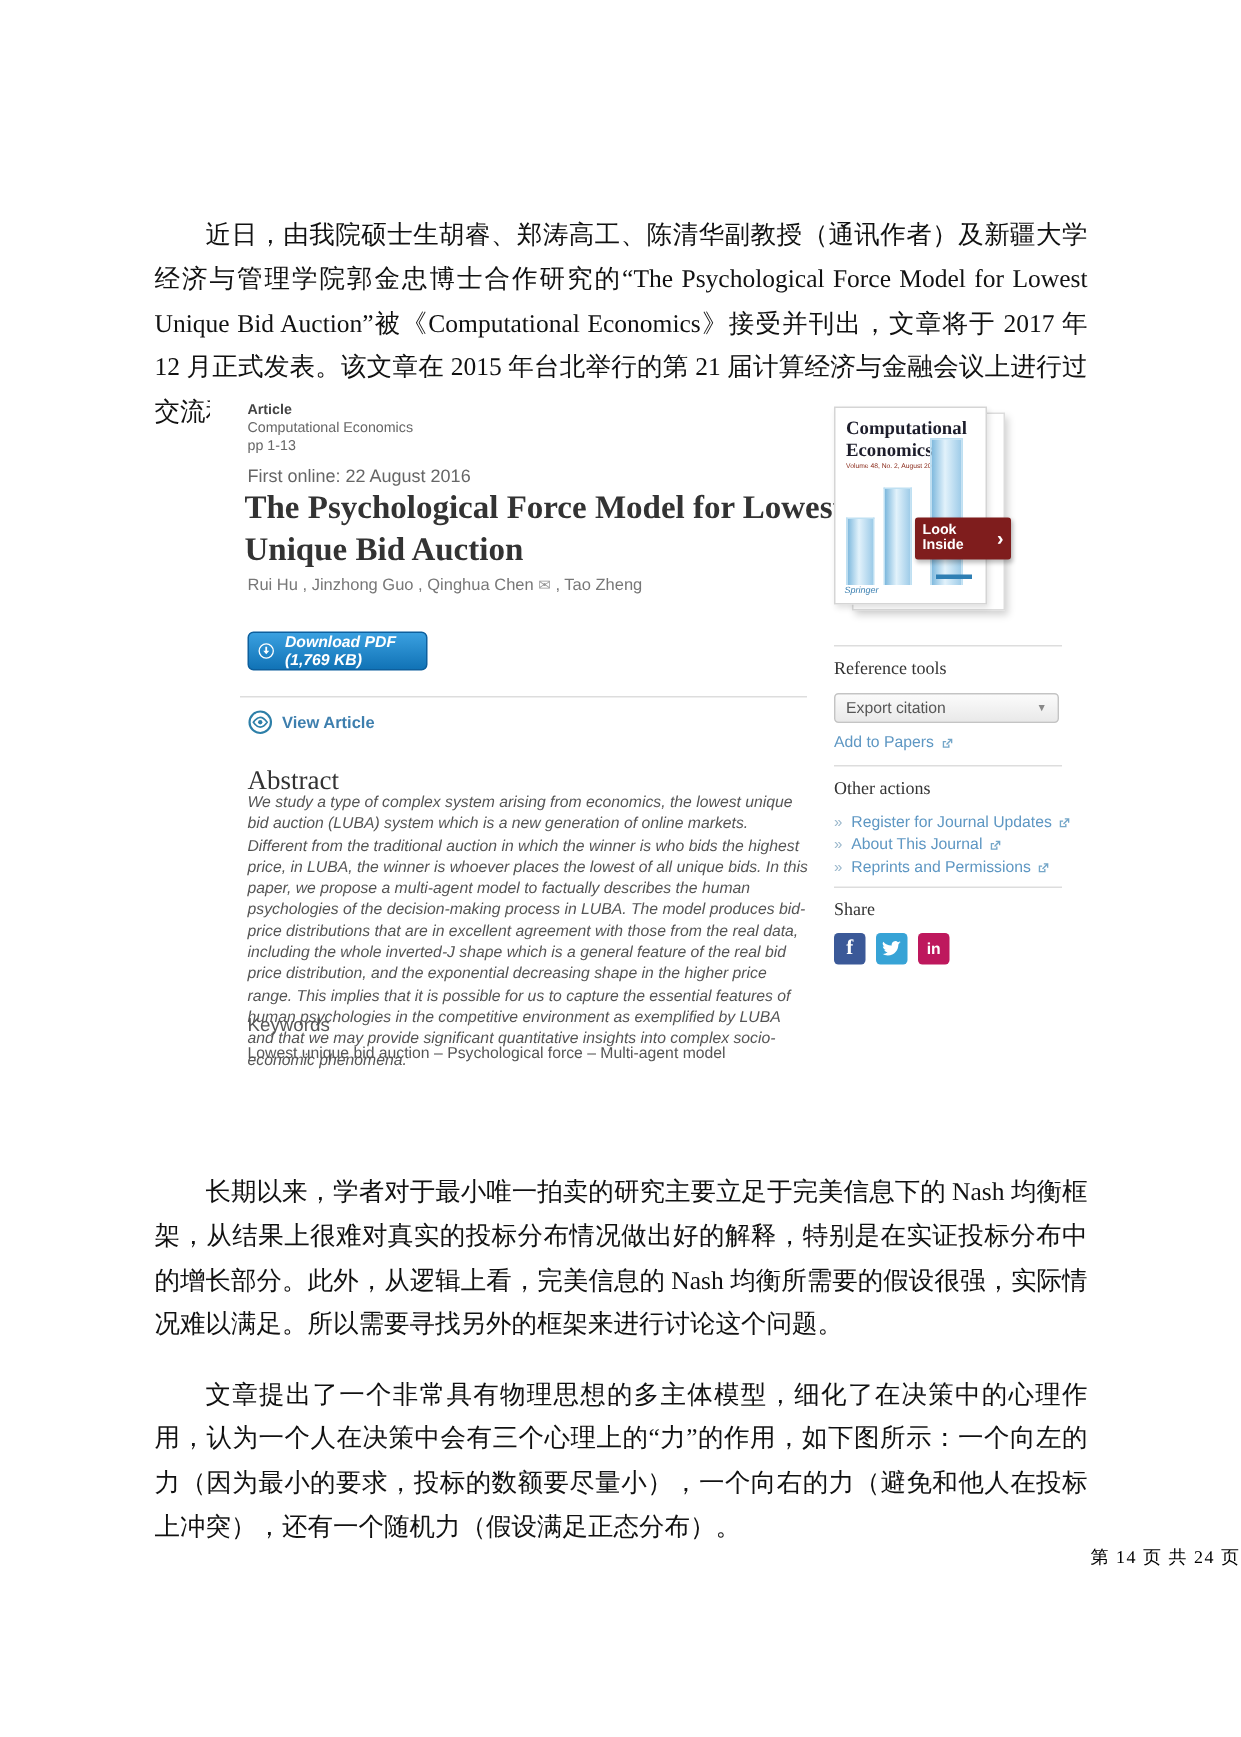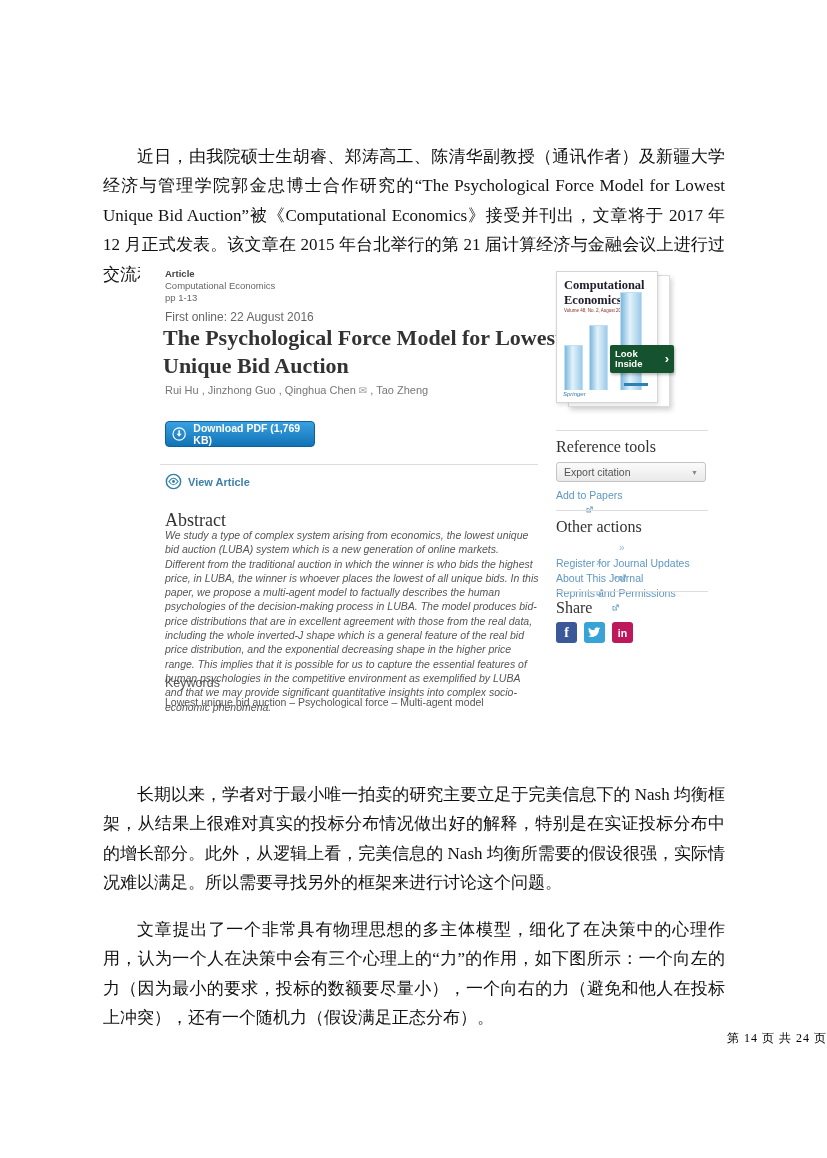--- a/index.html
+++ b/index.html
@@ -22,23 +22,23 @@
 
   .meta{left:25px;top:10px;font-size:9.5px;line-height:12px;color:#666;}
   .meta .b{font-weight:bold;color:#444;}
   .first-online{left:25px;top:52px;font-size:12px;color:#666;}
 
   .art-title{left:23px;top:66px;width:420px;font-family:"Liberation Serif","DejaVu Serif",serif;
              font-size:22px;line-height:28px;color:#333;font-weight:bold;margin:0;}
   .authors{left:25px;top:126px;font-size:11px;color:#777;}
   .authors .mail{color:#999;font-size:10px;}
 
-  .dl-btn{left:25px;top:163px;width:150px;height:26px;display:flex;align-items:center;gap:7px;
+  .dl-btn{left:25px;top:163px;width:120px;height:26px;display:flex;align-items:center;gap:7px;
           background:linear-gradient(#3aa0e0,#1173b6);border:1px solid #0d5f9d;border-radius:4px;
-          color:#fff;font-size:10.5px;font-weight:bold;padding:0 6px;box-sizing:border-box;cursor:pointer;}
+          color:#fff;font-size:10.5px;font-weight:bold;padding:0 6px;box-sizing:border-box;cursor:pointer;font-style:italic;}
   .sep{height:1px;background:#ddd;}
   .sep1{left:20px;top:206px;width:378px;}
   .view-article{left:25px;top:215px;display:flex;align-items:center;gap:6px;
                 color:#3e7fae;font-size:11px;font-weight:bold;cursor:pointer;}
 
   .abstract-h{left:25px;top:252px;font-family:"Liberation Serif","DejaVu Serif",serif;
               font-size:18px;color:#333;font-weight:normal;margin:0;}
   .abstract-t{left:25px;top:270px;width:374px;font-size:10.5px;line-height:14.3px;color:#555;font-style:italic;}
   .keywords-h{left:25px;top:418px;font-size:12.5px;color:#555;}
   .keywords-t{left:25px;top:438px;font-size:10.5px;color:#555;}
@@ -52,39 +52,39 @@
                font-size:12.5px;line-height:14.5px;font-weight:bold;color:#1d1d2b;}
   .cover-sub{position:absolute;left:7px;top:36px;font-size:4.5px;color:#8a2a1a;}
   .bar{position:absolute;background:linear-gradient(90deg,#7db8dd,#e2f2fb 45%,#9dcbe8);
        border:1px solid #bfe0f2;border-bottom:none;}
   .bar1{left:7px;bottom:12px;width:17px;height:44px;}
   .bar2{left:32px;bottom:12px;width:17px;height:64px;}
   .bar3{left:63px;bottom:12px;width:20px;height:97px;}
   .bar-label{position:absolute;right:9px;bottom:16px;width:24px;height:3px;background:#2e7fb4;}
   .springer{position:absolute;left:6px;bottom:5px;font-size:6px;color:#3a7fb0;font-style:italic;}
 
-  .look-inside{left:470px;top:87px;width:64px;height:28px;background:#14532d;border-radius:2px;
+  .look-inside{left:470px;top:87px;width:64px;height:28px;background:#7f1d1d;border-radius:2px;
                box-shadow:1px 2px 3px rgba(0,0,0,.25);color:#fff;font-size:9.5px;font-weight:bold;
                line-height:10.5px;padding:4px 5px;box-sizing:border-box;cursor:pointer;display:flex;
                justify-content:space-between;align-items:center;}
   .look-inside .chev{font-size:13px;font-weight:bold;line-height:10px;}
 
   .sepr1{left:416px;top:172px;width:152px;}
   .sepr2{left:416px;top:252px;width:152px;}
   .sepr3{left:416px;top:333px;width:152px;}
-  .side-h{left:416px;font-family:"Liberation Serif","DejaVu Serif",serif;font-size:16px;color:#333;
+  .side-h{left:416px;font-family:"Liberation Serif","DejaVu Serif",serif;font-size:12px;color:#333;
           font-weight:normal;margin:0;}
   .ref-h{top:180px;}
   .export{left:416px;top:204px;width:150px;height:20px;background:linear-gradient(#fbfbfb,#e9e9e9);
           border:1px solid #c4c4c4;border-radius:3px;display:flex;align-items:center;
           justify-content:space-between;padding:0 7px;box-sizing:border-box;font-size:10.5px;
           color:#555;cursor:pointer;}
   .export .caret{font-size:7px;color:#888;}
   .link{color:#5e97c3;font-size:10.5px;text-decoration:none;display:inline-flex;align-items:center;
-        gap:4px;cursor:pointer;flex-direction:column;}
+        gap:4px;cursor:pointer;}
   .add-papers{left:416px;top:231px;}
   .oa-h{top:260px;}
   .oa1{left:416px;top:284px;}
   .oa2{left:416px;top:299px;}
   .oa3{left:416px;top:314px;}
   .bullet{color:#9bb8cc;font-size:10px;margin-right:2px;}
   .share-h{top:341px;}
   .social{left:416px;top:364px;display:flex;gap:7px;}
   .soc{width:21px;height:21px;border-radius:3px;display:flex;align-items:center;justify-content:center;
        color:#fff;cursor:pointer;}

